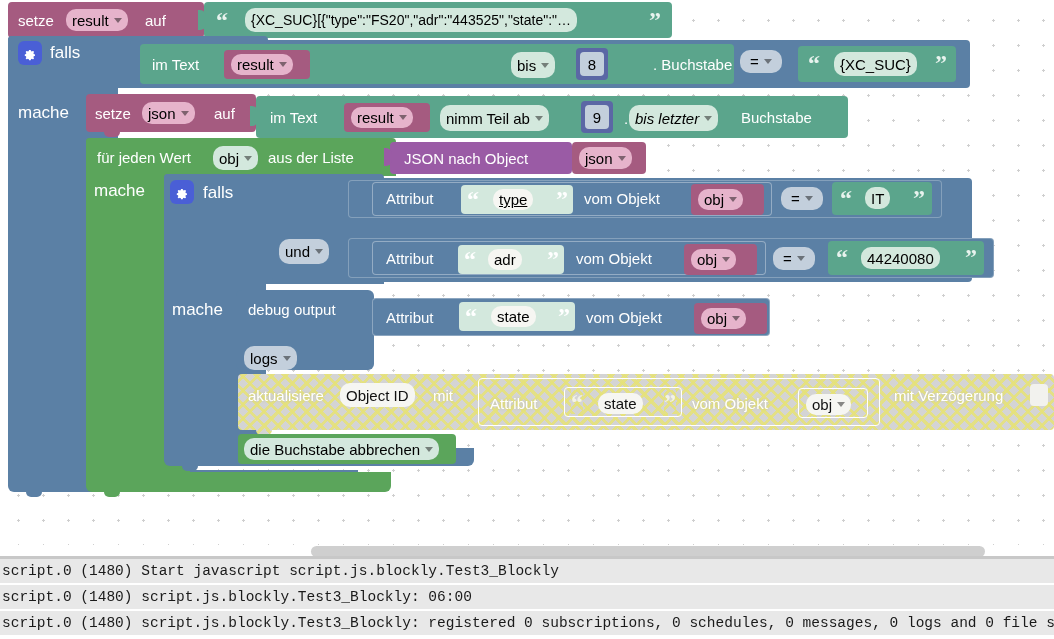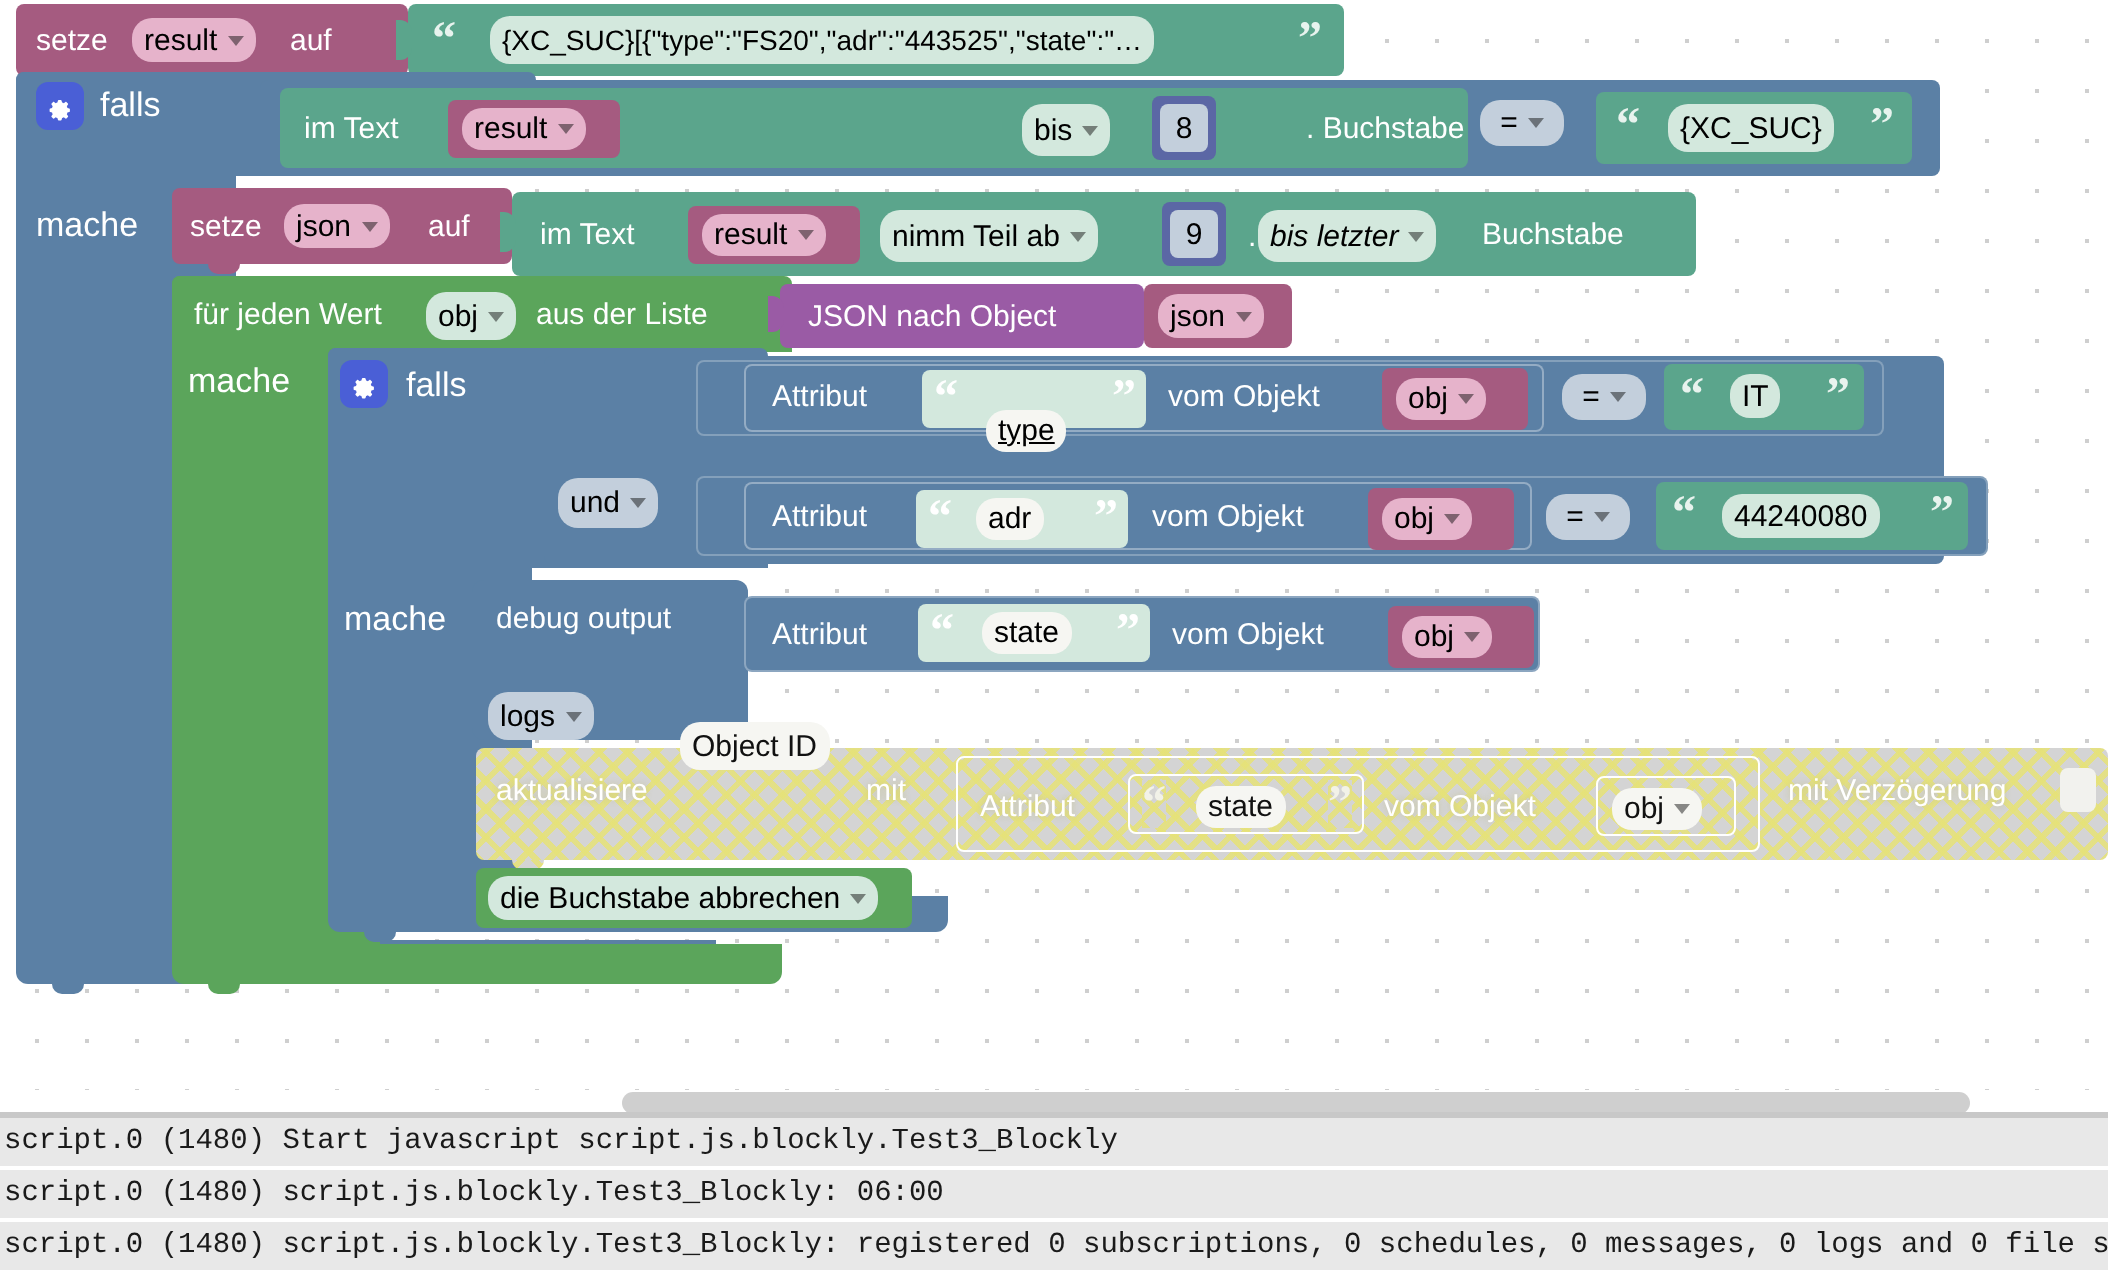--- a/index.html
+++ b/index.html
@@ -224,21 +224,21 @@
   <div class="field f-blue-grey" style="left:279px;top:239px;height:25px;">
     <span>und</span>
       <i class="caret"></i>
   </div>
 
   <div class="blk c-ctrl r4" style="left:348px;top:180px;width:594px;height:38px;border:1px solid rgba(255,255,255,.25);"></div>
   <div class="blk c-ctrl r4" style="left:372px;top:182px;width:400px;height:34px;border:1px solid rgba(255,255,255,.35);"></div>
   <span class="lbl" style="left:386px;top:191px;">Attribut</span>
   <div class="blk c-text r4" style="left:461px;top:185px;width:112px;height:29px;background:#d3e8dd;">
     <span class="quote" style="left:6px;top:2px;color:#ffffff;">“</span>
-    <div class="field f-white" style="left:32px;top:20px;height:21px;text-decoration:underline;">
+    <div class="field f-white" style="left:32px;top:4px;height:21px;text-decoration:underline;">
       <span>type</span>
     </div>
     <span class="quote" style="right:5px;top:2px;color:#ffffff;">”</span>
   </div>
   <span class="lbl" style="left:584px;top:191px;">vom Objekt</span>
   <div class="blk c-var r4" style="left:691px;top:184px;width:73px;height:31px;">
     <div class="field f-pink" style="left:7px;top:5px;height:21px;">
       <span>obj</span>
         <i class="caret"></i>
     </div>
@@ -306,21 +306,21 @@
   <span class="lbl" style="left:586px;top:310px;">vom Objekt</span>
   <div class="blk c-var r4" style="left:694px;top:303px;width:73px;height:31px;">
     <div class="field f-pink" style="left:7px;top:5px;height:21px;">
       <span>obj</span>
         <i class="caret"></i>
     </div>
   </div>
 
   <div class="blk disabled" style="left:238px;top:374px;width:816px;height:56px;border-radius:4px;"></div>
   <span class="lbl" style="left:248px;top:388px;text-shadow:0 0 3px rgba(200,198,150,.95);">aktualisiere</span>
-  <div class="field f-white" style="left:340px;top:361px;height:24px;color:#111;">
+  <div class="field f-white" style="left:340px;top:383px;height:24px;color:#111;">
     <span>Object ID</span>
   </div>
   <span class="lbl" style="left:433px;top:388px;text-shadow:0 0 3px rgba(200,198,150,.95);">mit</span>
 
   <div class="blk disabled disabled-outline" style="left:478px;top:378px;width:402px;height:48px;border-radius:4px;"></div>
   <span class="lbl" style="left:490px;top:396px;text-shadow:0 0 3px rgba(200,198,150,.95);">Attribut</span>
   <div class="blk disabled disabled-outline r4" style="left:564px;top:387px;width:118px;height:30px;">
     <span class="quote disabled" style="left:6px;top:2px;">“</span>
     <div class="field f-white" style="left:33px;top:5px;height:21px;color:#111;">
       <span>state</span>

